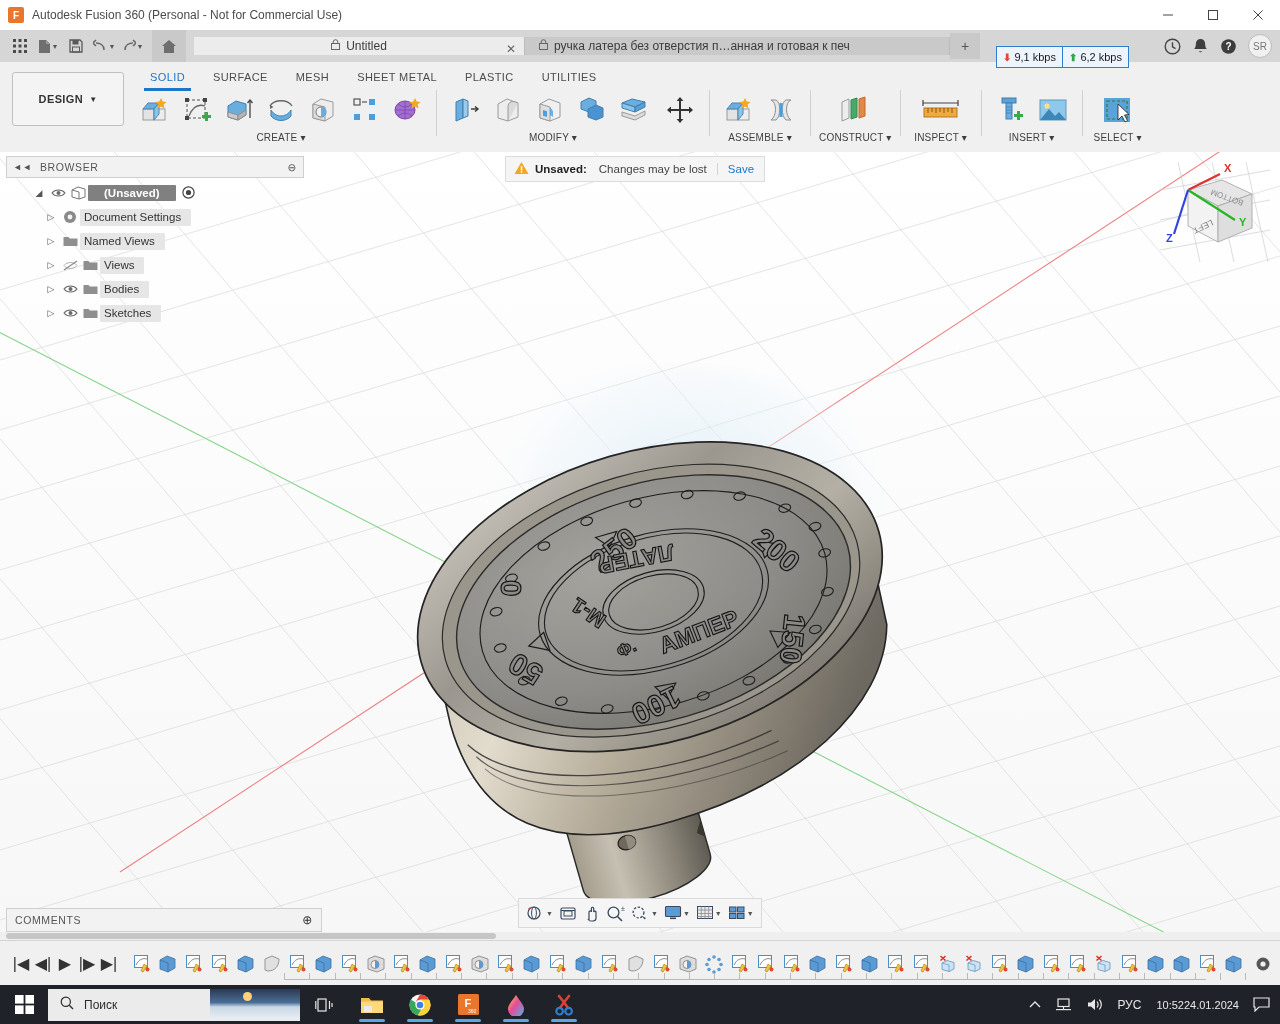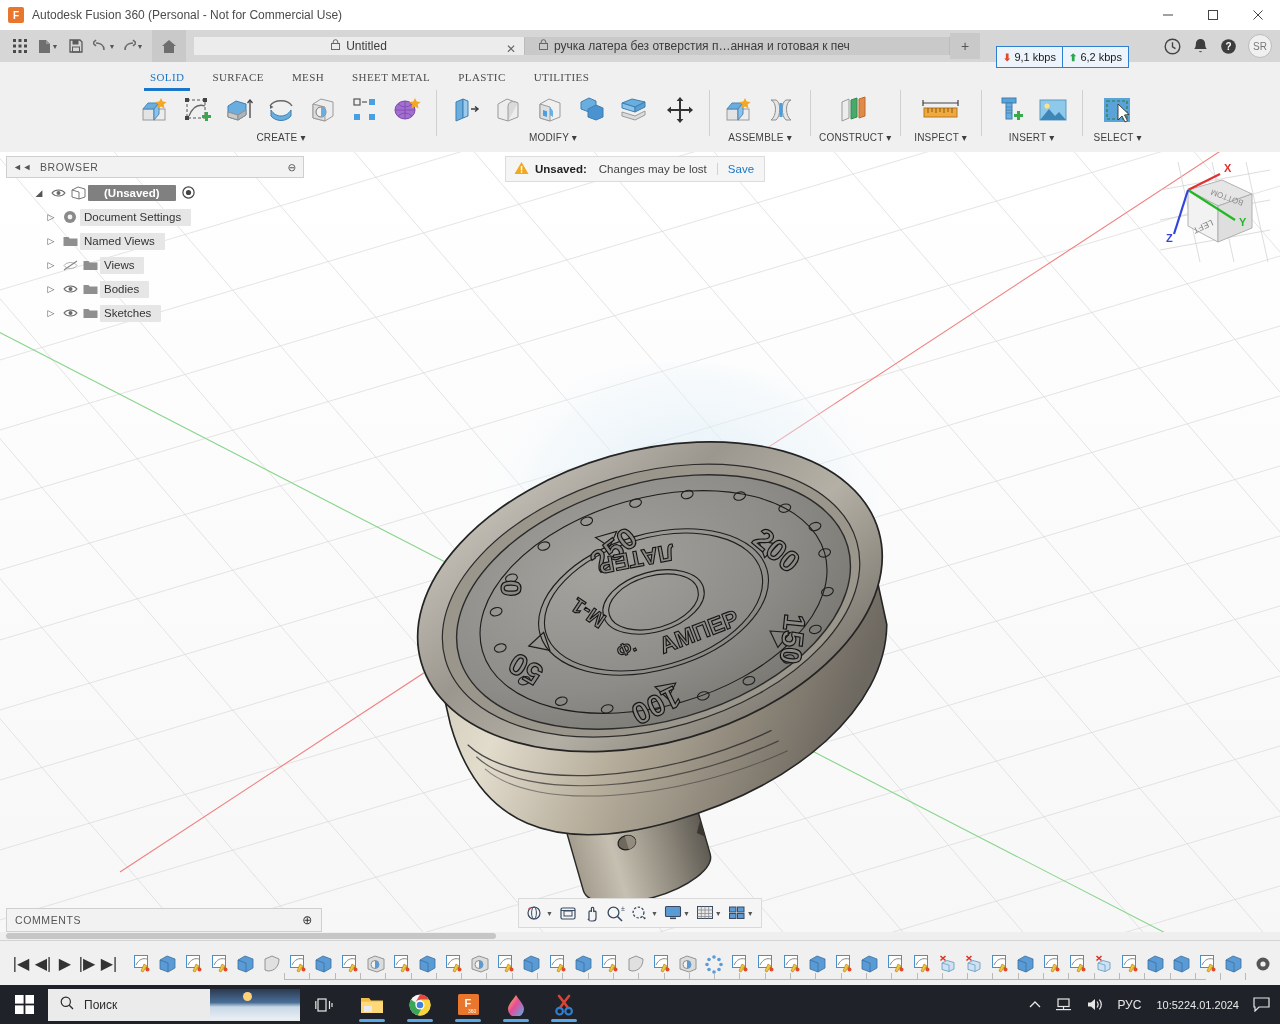--- a/index.html
+++ b/index.html
@@ -63,21 +63,21 @@
   #ribbon{
     position:absolute;left:0;top:62px;width:1280px;height:90px;
     background:#f0f0f0;border-bottom:1px solid #d4d4d4;
   }
   #designbtn{
     position:absolute;left:12px;top:10px;width:110px;height:52px;
     border:1px solid #c0c0c0;border-radius:3px;background:#f4f4f4;
     display:flex;align-items:center;justify-content:center;
     font-size:11px;font-weight:bold;color:#333;letter-spacing:.4px;
   }
-  #wstabs{position:absolute;left:136px;top:4px;display:flex;font-family:Liberation Serif, serif;}
+  #wstabs{position:absolute;left:136px;top:4px;display:flex;}
   .wstab{
     padding:0 14px;height:22px;line-height:22px;font-size:11px;color:#4c4c4c;
     letter-spacing:.4px;position:relative;
   }
   .wstab.active{color:#1a76c8;}
   .wstab.active:after{
     content:"";position:absolute;left:8px;right:8px;bottom:-3px;height:3px;background:#1a76c8;
   }
   #panels{position:absolute;left:130px;top:28px;display:flex;align-items:flex-start;height:62px;}
   .panel{display:flex;flex-direction:column;align-items:center;padding:0 4px;position:relative;}
@@ -313,20 +313,24 @@
     <span>9,1 kbps</span>
   </div>
   <div class="seg">
     <span class="arr" style="color:#2aa84a;">⬆</span>
     <span>6,2 kbps</span>
   </div>
 </div>
 
 <div id="ribbon">
 
+  <div id="designbtn">
+    <span>DESIGN</span>
+    <span style="margin-left:6px;font-size:8px;">▼</span>
+  </div>
 
   <div id="wstabs">
     <div class="wstab active">SOLID</div>
     <div class="wstab">SURFACE</div>
     <div class="wstab">MESH</div>
     <div class="wstab">SHEET METAL</div>
     <div class="wstab">PLASTIC</div>
     <div class="wstab">UTILITIES</div>
   </div>
 

